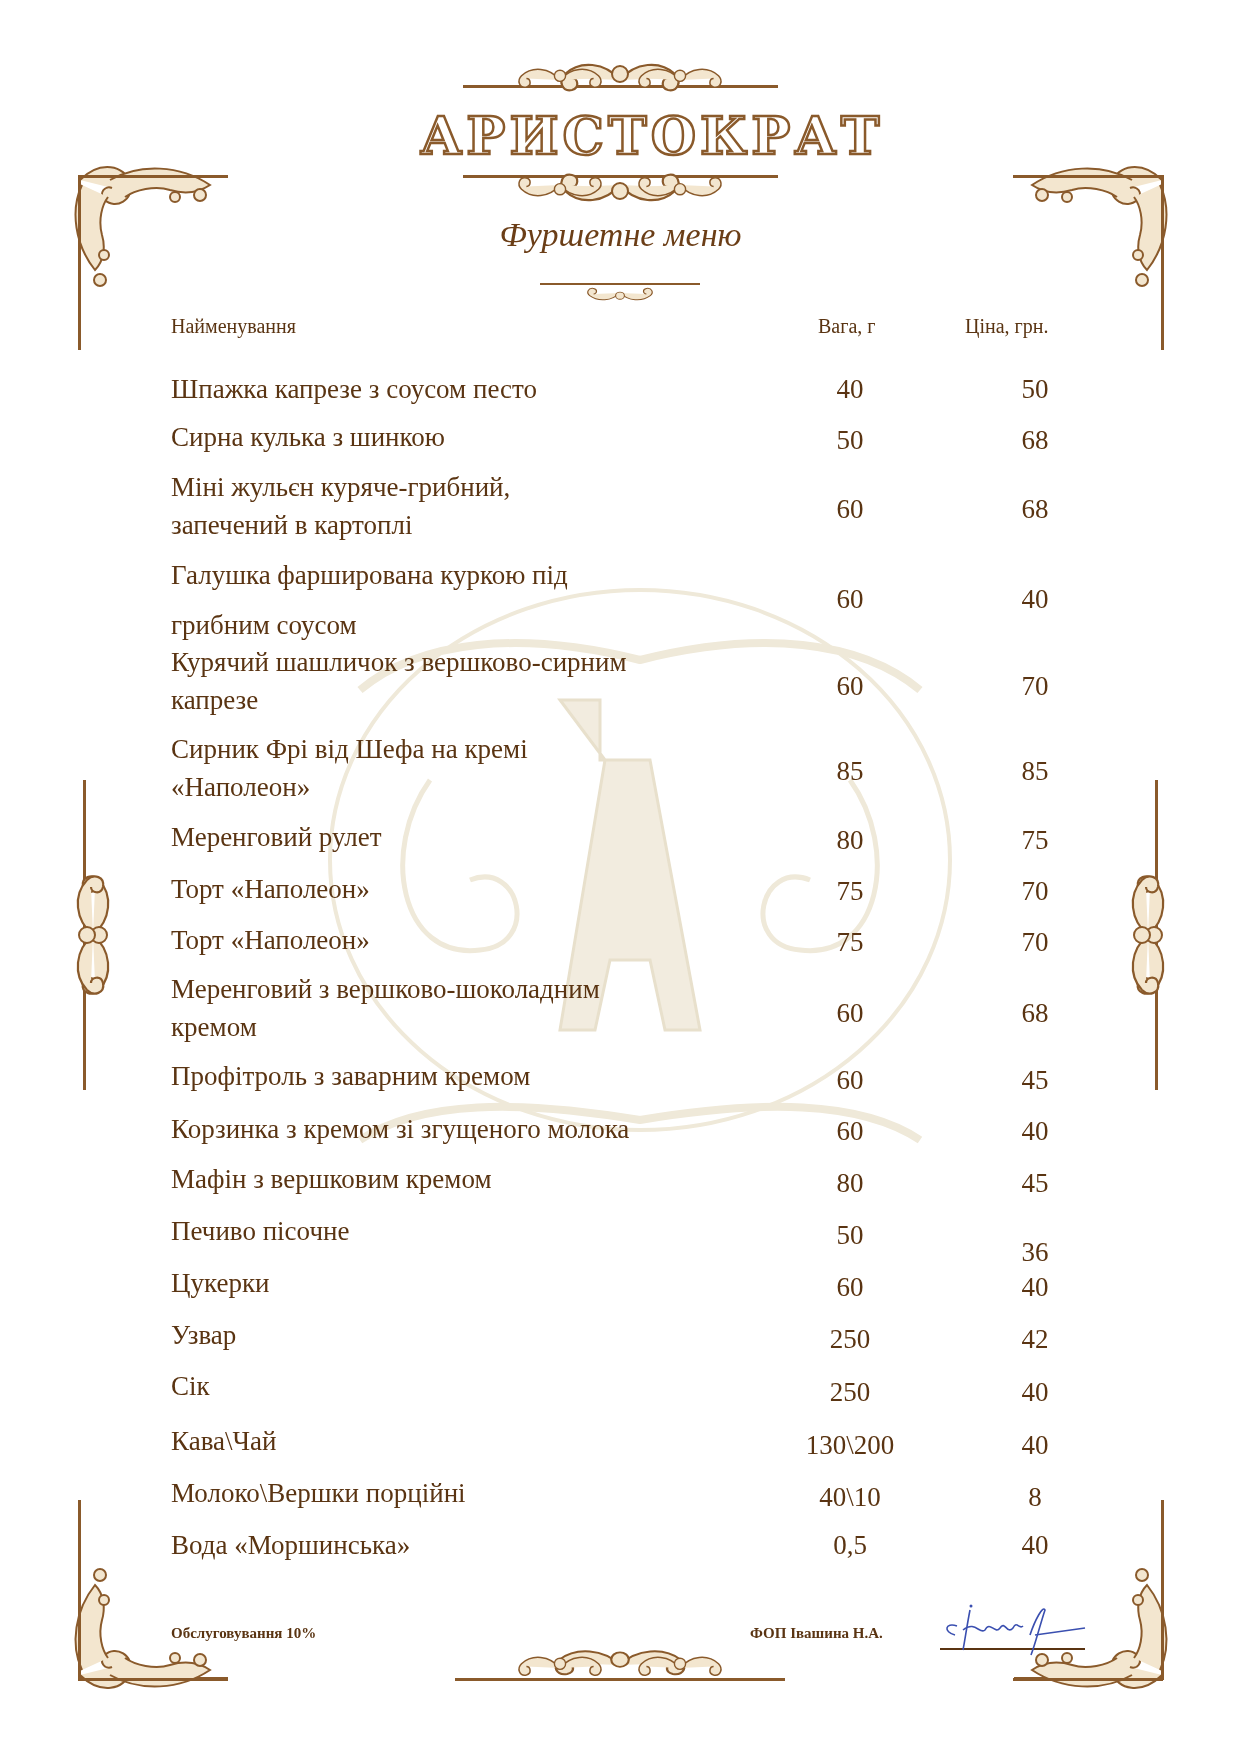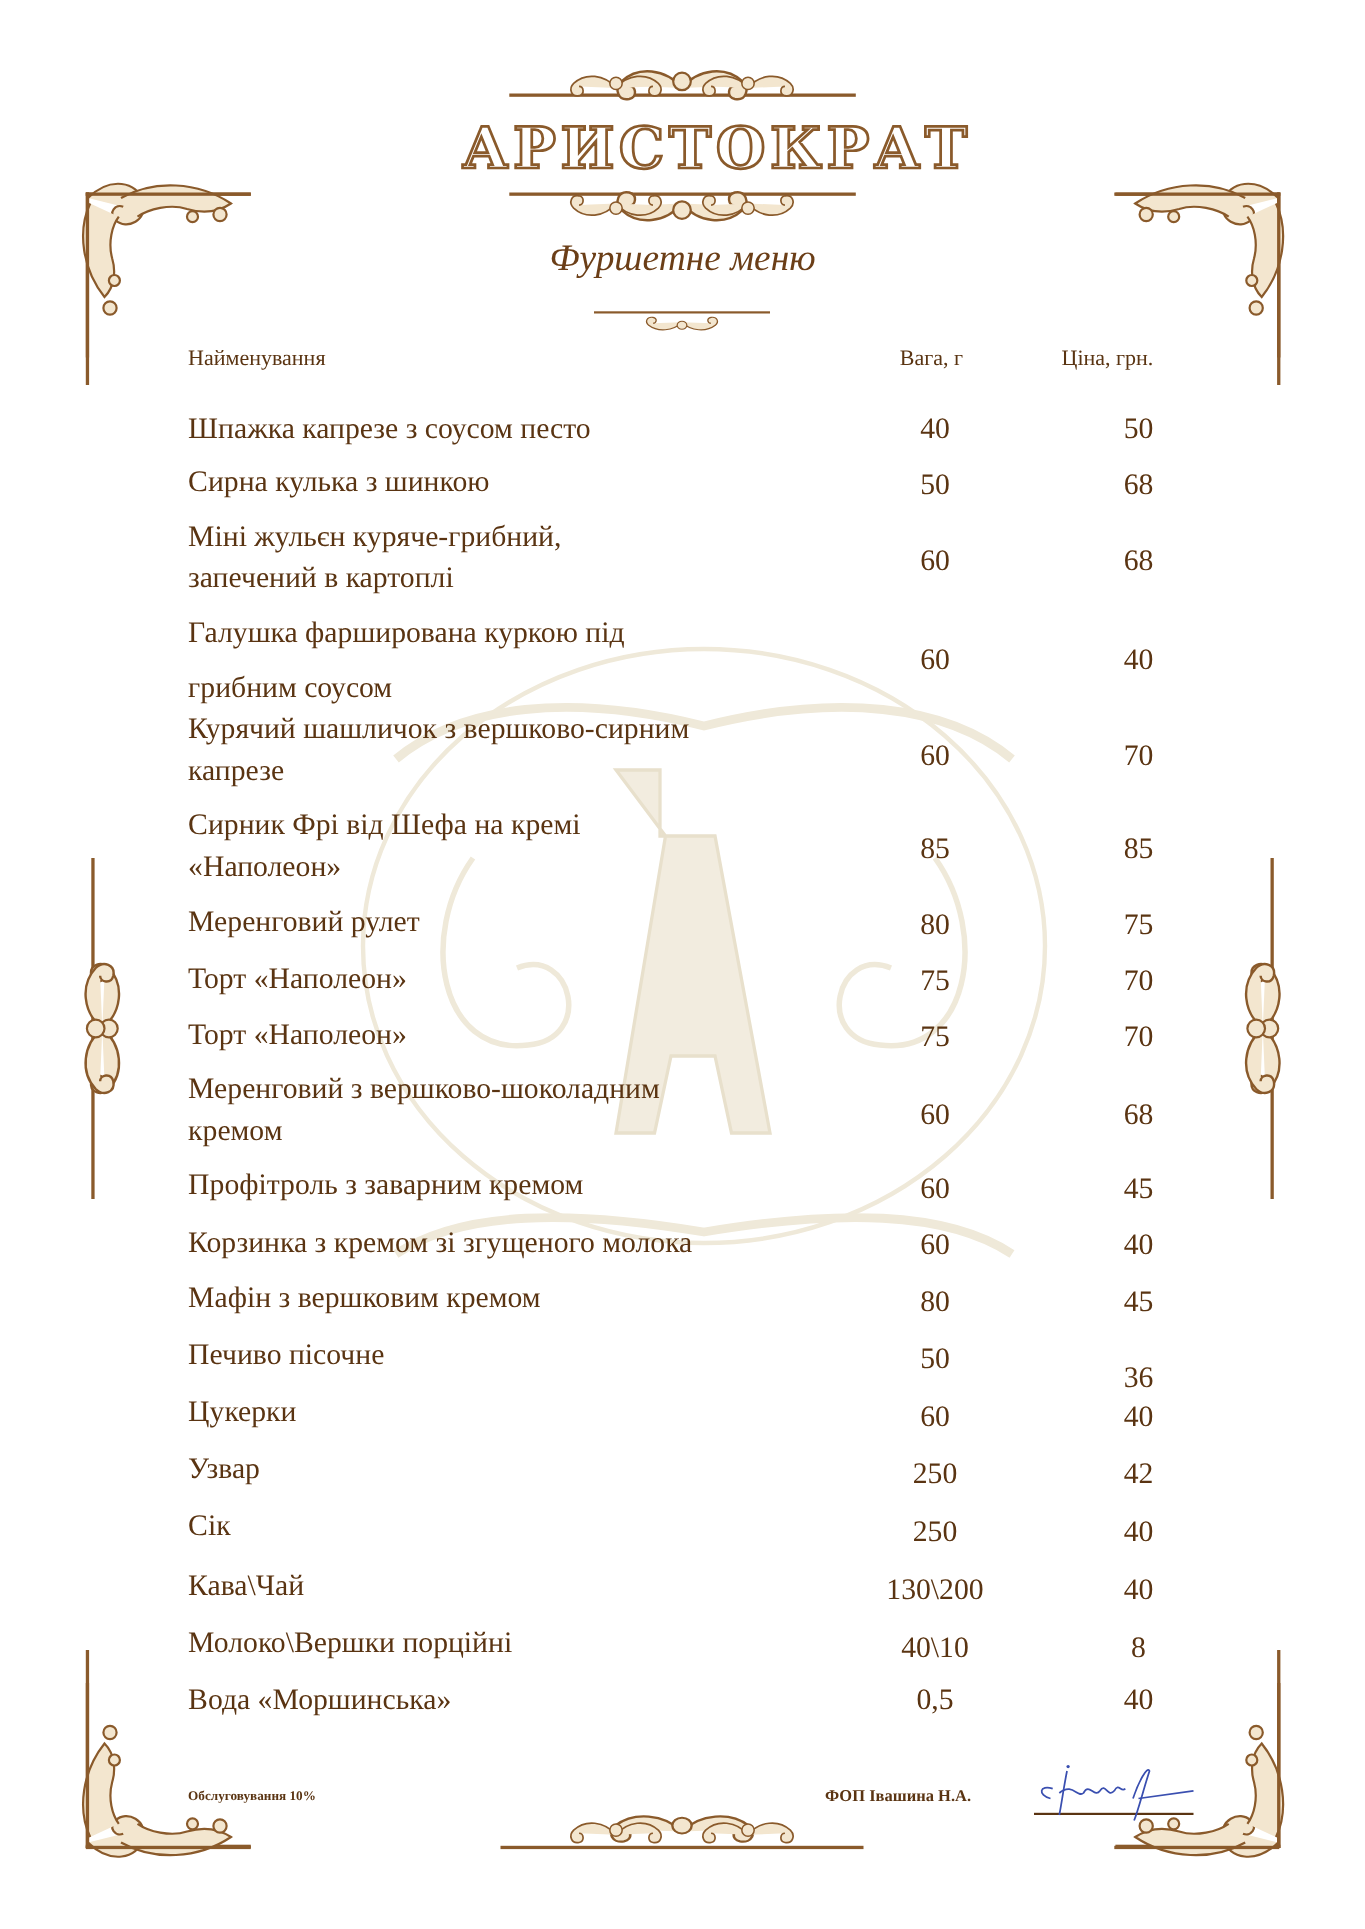--- a/index.html
+++ b/index.html
@@ -16,21 +16,21 @@
   .subtitle { position:absolute; left:0; width:1241px; top:216px; text-align:center;
               font-family:"Liberation Serif", serif; font-style:italic; font-size:34px; color:#6b3e17; }
 
   
   .hdr { position:absolute; top:315px; font-size:20px; color:#5a3412; }
   .row { position:absolute; left:0; width:1241px; }
   .name { position:absolute; left:171px; font-size:27px; line-height:38px; color:#5a3412; width:600px; }
   .weight { position:absolute; left:790px; width:120px; text-align:center; font-size:27px; color:#5a3412; }
   .price { position:absolute; left:985px; width:100px; text-align:center; font-size:27px; color:#5a3412; }
 
-  .footer-left { position:absolute; left:171px; top:1625px; font-size:12px; font-weight:bold; color:#5a3412; }
+  .footer-left { position:absolute; left:171px; top:1625px; font-size:15px; font-weight:bold; color:#5a3412; }
   .footer-right { position:absolute; left:750px; top:1625px; font-size:15px; font-weight:bold; color:#5a3412; }
   .sign-line { position:absolute; left:940px; top:1648px; width:145px; height:1.5px; background:#5a3412; }
 </style>
 </head>
 <body>
 
 <svg class="abs" style="left:0;top:0" width="1241" height="1754">
   <defs>
     <g id="scroll">
       <path d="M0,0 C15,-18 40,-20 55,-6 C62,1 58,12 48,10 C40,8 42,-2 48,-2" fill="#f3e6cf" stroke="#8a5a2b" stroke-width="2.2"></path>

